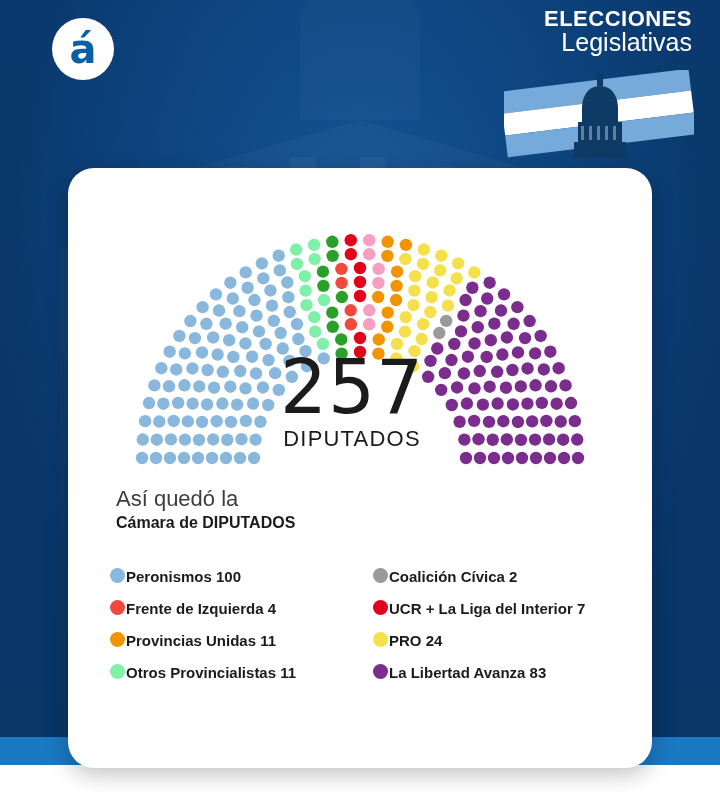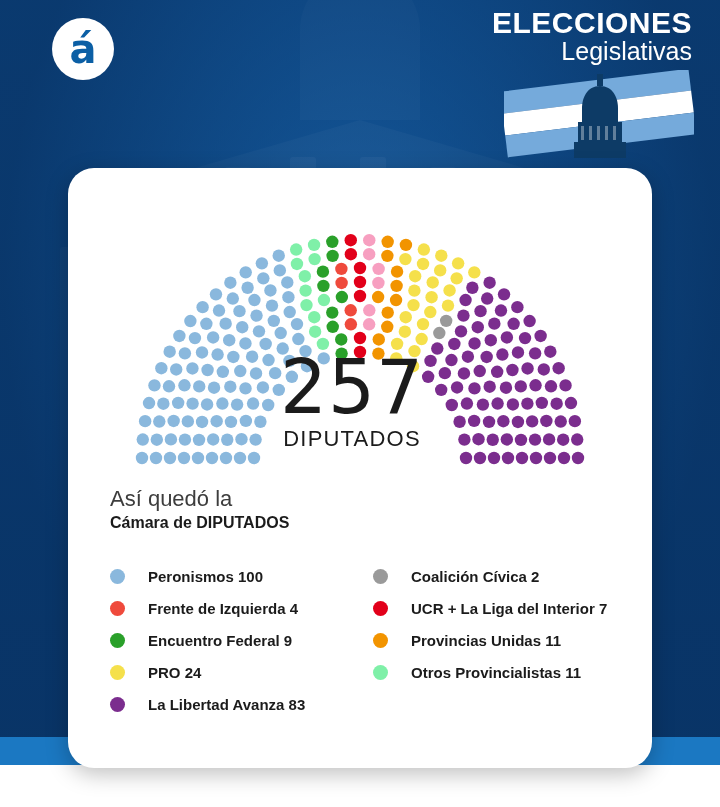--- a/index.html
+++ b/index.html
@@ -51,21 +51,21 @@
     border-radius:50%;
     background:#ffffff;
     display:flex;align-items:center;justify-content:center;
     color:#0b5fa5;font-size:40px;font-weight:bold;line-height:1;
     font-family:"DejaVu Sans", sans-serif;
   }
   .header-text{
     position:absolute;right:28px;top:8px;text-align:right;color:#fff;
     line-height:1.02;
   }
-  .header-text .l1{font-size:30px;font-weight:bold;letter-spacing:.5px;}
+  .header-text .l1{font-size:22px;font-weight:bold;letter-spacing:.5px;}
   .header-text .l2{font-size:25px;font-weight:300;}
   .flag{
     position:absolute;right:26px;top:70px;width:190px;height:100px;
   }
   
   .card{
     position:absolute;left:68px;top:168px;width:584px;height:600px;
     background:#ffffff;border-radius:26px;
     box-shadow:0 6px 22px rgba(0,0,0,.25);
     overflow:hidden;
@@ -79,31 +79,31 @@
   }
   .total .num{
     font-size:74px;color:#1b1b1b;font-weight:400;
     font-family:"DejaVu Sans", sans-serif;letter-spacing:1px;line-height:1;
   }
   .total .lbl{
     font-size:22px;color:#1b1b1b;font-weight:normal;letter-spacing:1.2px;
     margin-top:2px;
   }
   .subtitle{
-    position:absolute;left:42px;top:318px;
+    position:absolute;left:48px;top:318px;
   }
   .subtitle .s1{font-size:22px;color:#3d3d3d;font-weight:300;}
   .subtitle .s2{font-size:16px;color:#1b1b1b;font-weight:bold;margin-top:2px;}
   
   .legend{
     position:absolute;left:42px;top:400px;width:508px;
     display:grid;grid-template-columns:1fr 1fr;
     column-gap:18px;row-gap:15px;
   }
-  .lg-item{display:flex;align-items:center;gap:23px;}
+  .lg-item{display:flex;gap:1px;}
   .lg-dot{width:15px;height:15px;border-radius:50%;flex:0 0 auto;}
   .lg-lbl{font-size:15px;color:#1b1b1b;font-weight:bold;white-space:nowrap;}
 </style>
 </head>
 <body>
 
 <div class="bg">
   <div class="bg-shapes">
     <div class="dome"></div>
     <div class="pediment"></div>
@@ -439,24 +439,20 @@
       </div>
       <div class="lg-item">
         <span class="lg-dot" style="background: rgb(239, 74, 60);"></span>
         <span class="lg-lbl">Frente de Izquierda 4</span>
       </div>
       <div class="lg-item">
         <span class="lg-dot" style="background: rgb(226, 0, 26);"></span>
         <span class="lg-lbl">UCR + La Liga del Interior 7</span>
       </div>
       <div class="lg-item">
-        <span class="lg-dot" style="background: rgb(42, 160, 42);"></span>
-        <span class="lg-lbl">Encuentro Federal 9</span>
-      </div>
-      <div class="lg-item">
         <span class="lg-dot" style="background: rgb(242, 148, 0);"></span>
         <span class="lg-lbl">Provincias Unidas  11</span>
       </div>
       <div class="lg-item">
         <span class="lg-dot" style="background: rgb(245, 224, 75);"></span>
         <span class="lg-lbl">PRO 24</span>
       </div>
       <div class="lg-item">
         <span class="lg-dot" style="background: rgb(127, 240, 168);"></span>
         <span class="lg-lbl">Otros Provincialistas 11</span>

